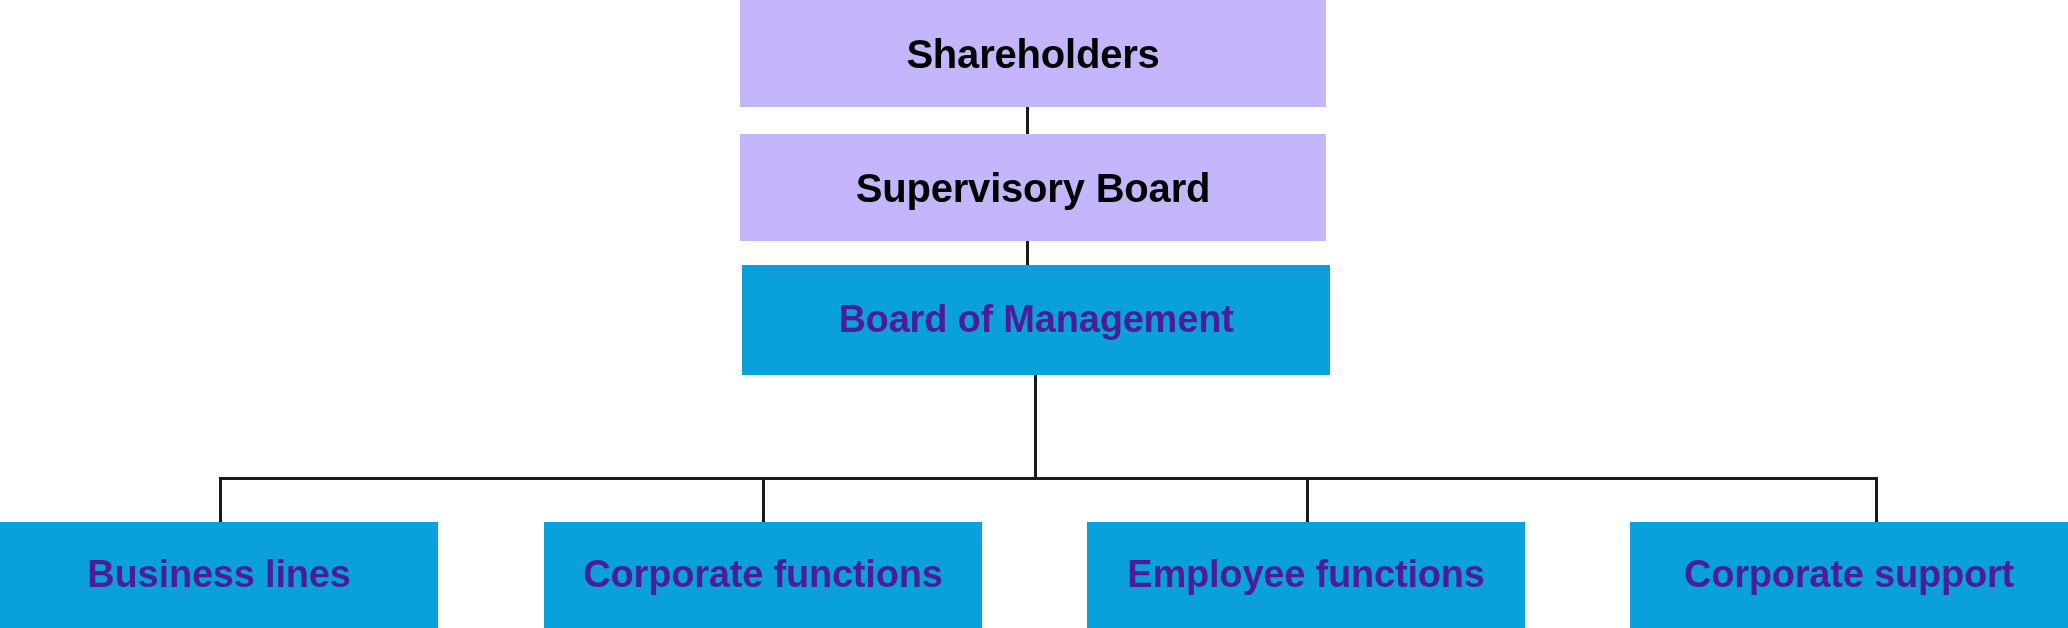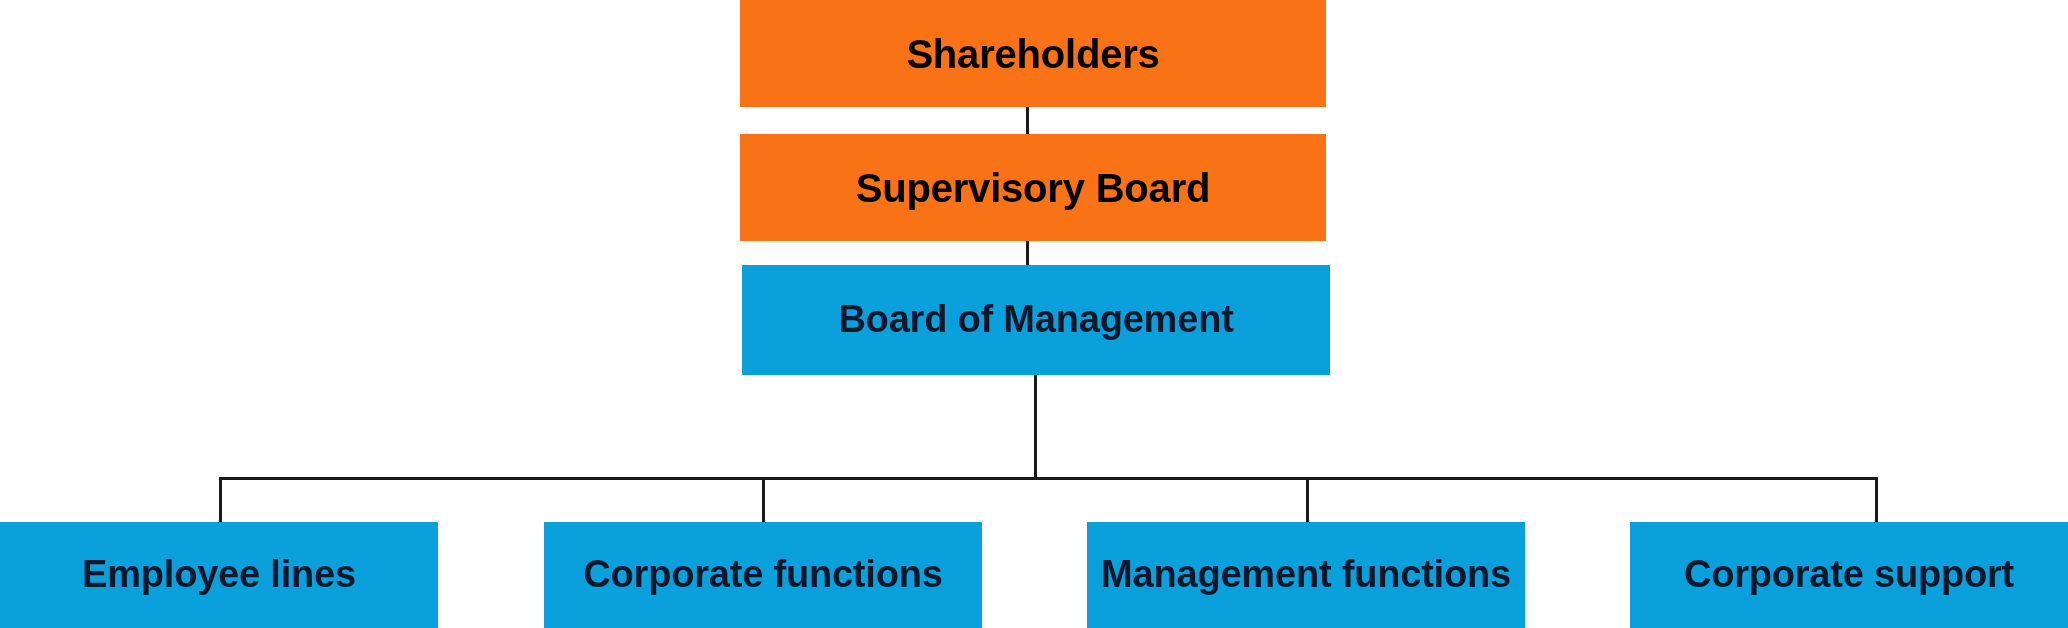--- a/index.html
+++ b/index.html
@@ -23,26 +23,26 @@
     display: flex;
     align-items: center;
     justify-content: center;
     box-sizing: border-box;
     text-align: center;
     font-weight: bold;
     letter-spacing: -0.2px;
     line-height: 1.1;
   }
   .node-gray {
-    background: #f97316;
+    background: #c4b5fd;
     color: #000000;
   }
   .node-blue {
     background: #0AA0DC;
-    color: #0f172a;
+    color: #4c1d95;
   }
   
   #node-shareholders {
     left: 740px;
     top: 0px;
     width: 586px;
     height: 107px;
     font-size: 40px;
   }
   #node-supervisory-board {
@@ -121,25 +121,25 @@
   </div>
 
   <div class="connector v-line" id="conn-mgmt-trunk"></div>
   <div class="connector h-line" id="conn-bus-horizontal"></div>
   <div class="connector v-line drop" id="drop-business-lines"></div>
   <div class="connector v-line drop" id="drop-business-functions"></div>
   <div class="connector v-line drop" id="drop-corporate-functions"></div>
   <div class="connector v-line drop" id="drop-employee-support"></div>
 
   <div class="node node-blue node-bottom" id="node-business-lines">
-    <span>Employee lines</span>
+    <span>Business lines</span>
   </div>
   <div class="node node-blue node-bottom" id="node-business-functions">
     <span>Corporate functions</span>
   </div>
   <div class="node node-blue node-bottom" id="node-corporate-functions">
-    <span>Management functions</span>
+    <span>Employee functions</span>
   </div>
   <div class="node node-blue node-bottom" id="node-employee-support">
     <span>Corporate support</span>
   </div>
 
 </div>
 
 </body></html>

